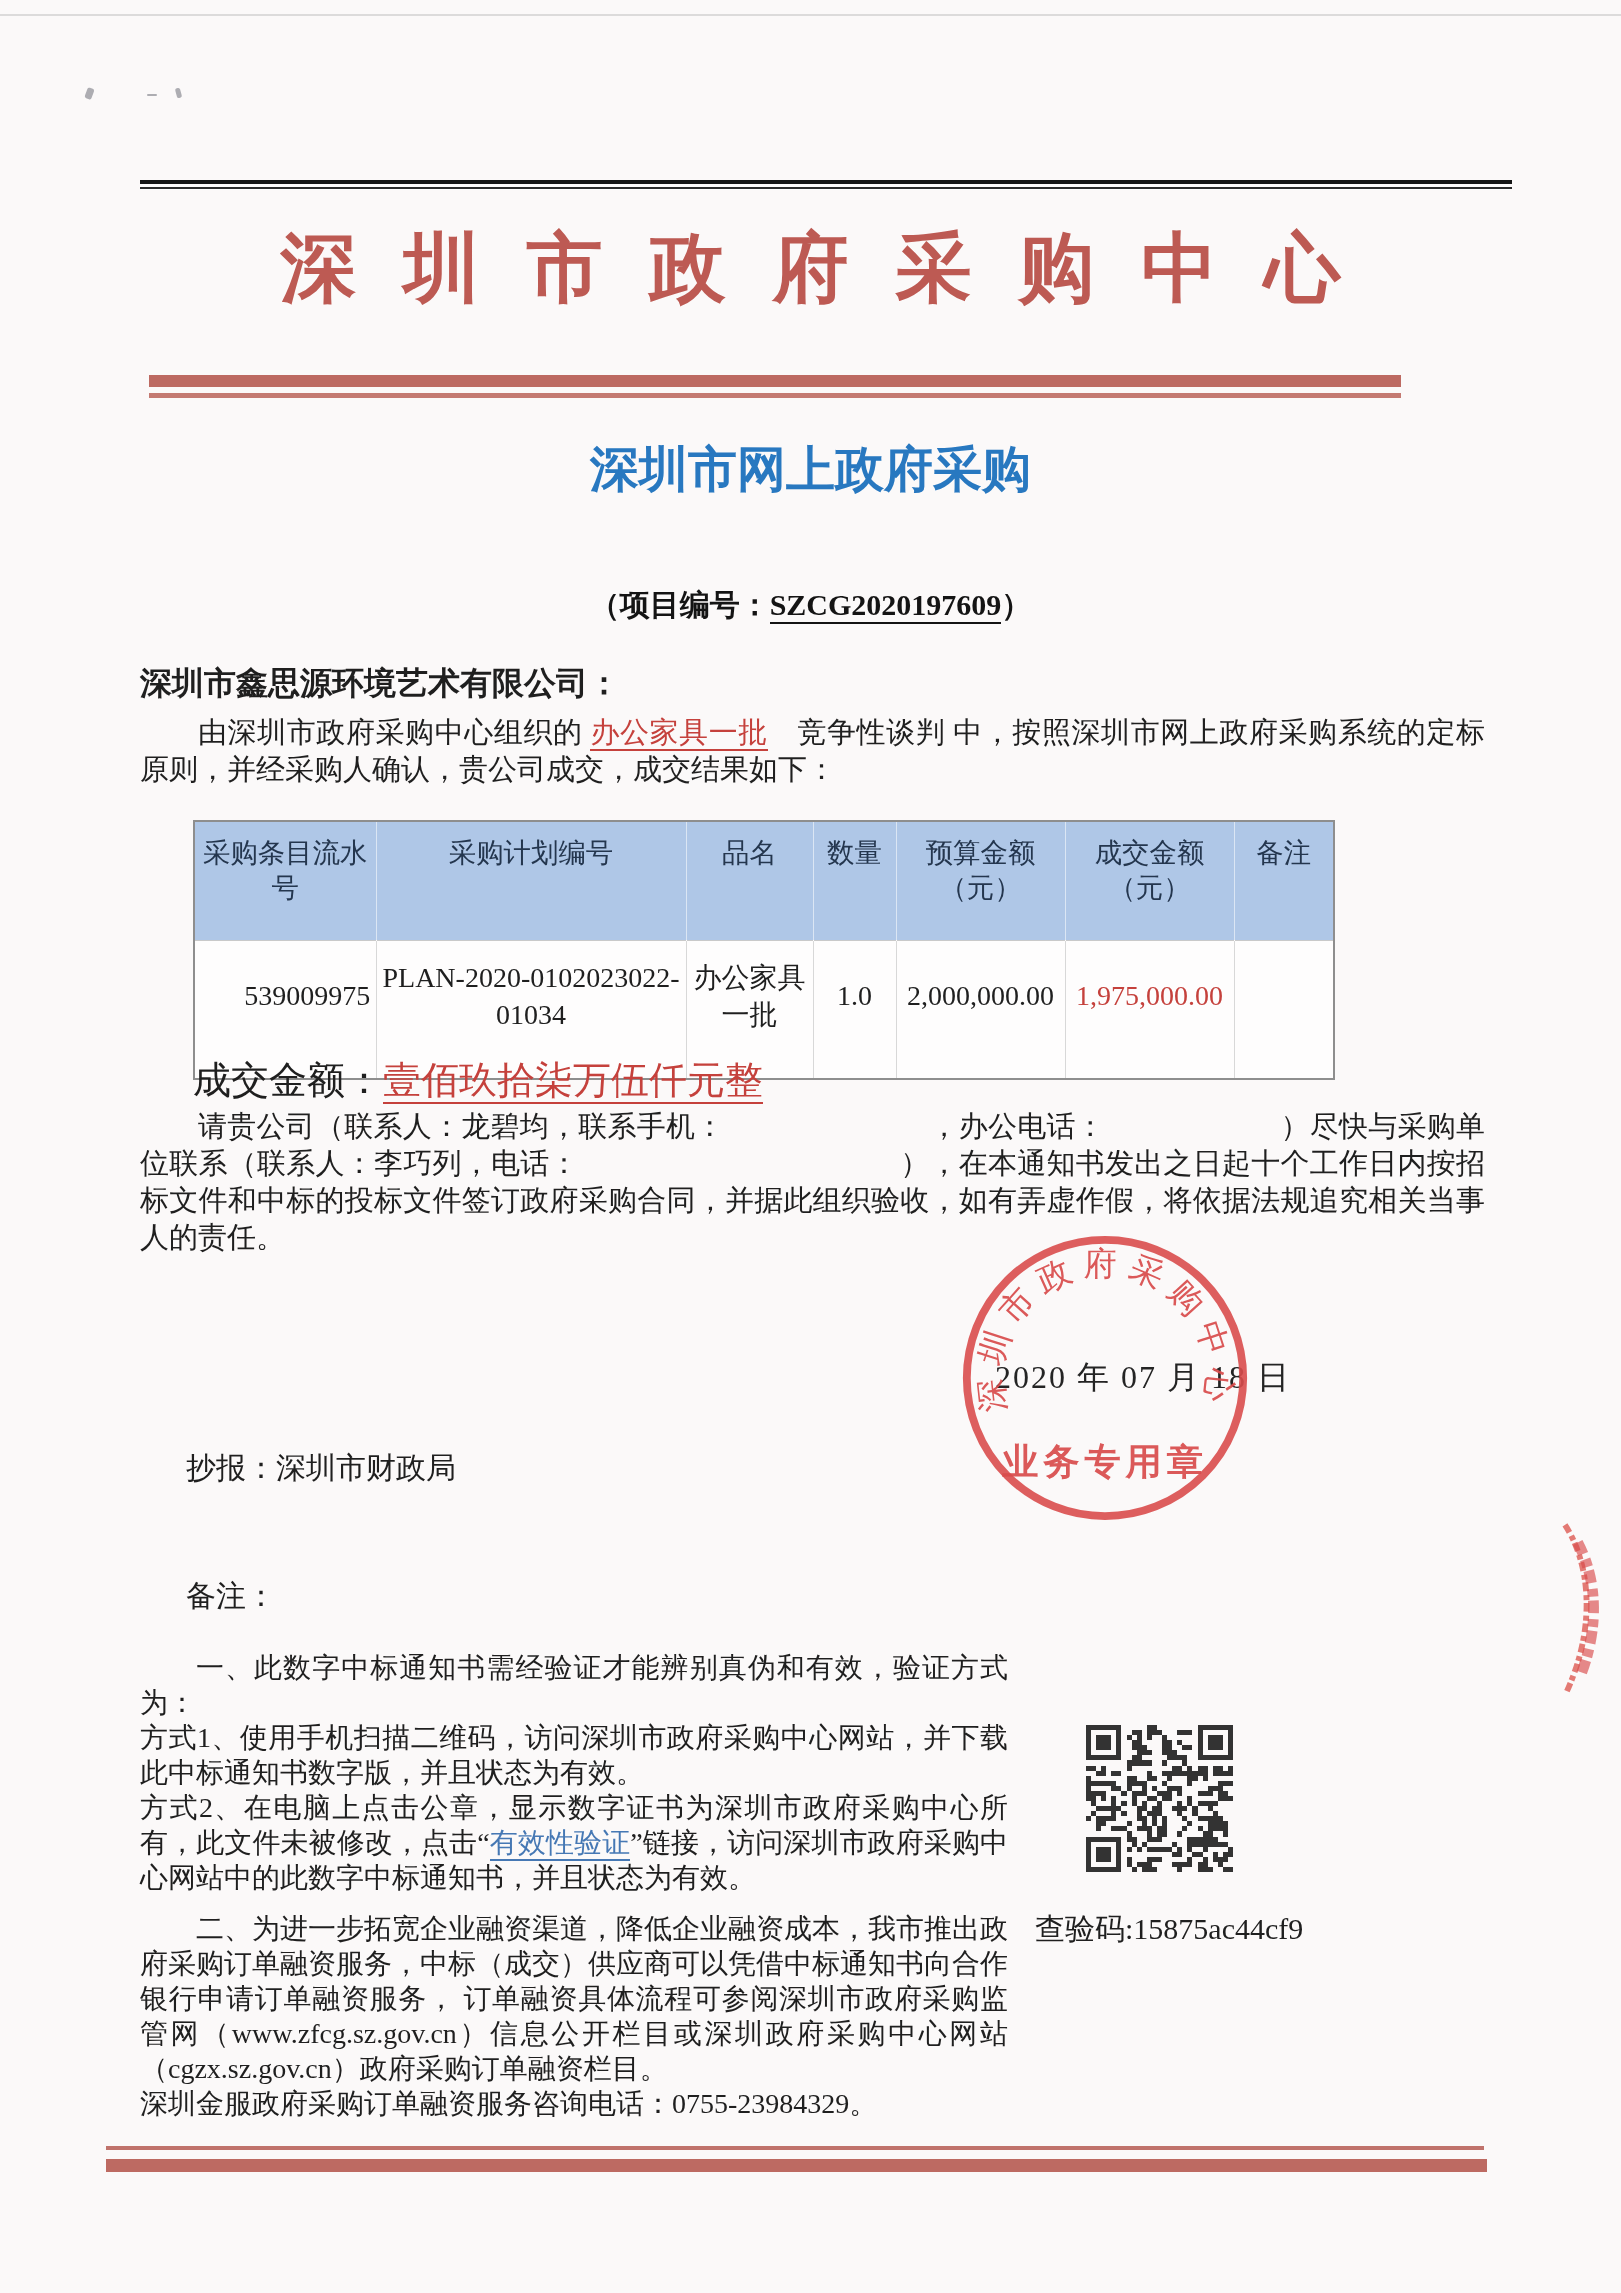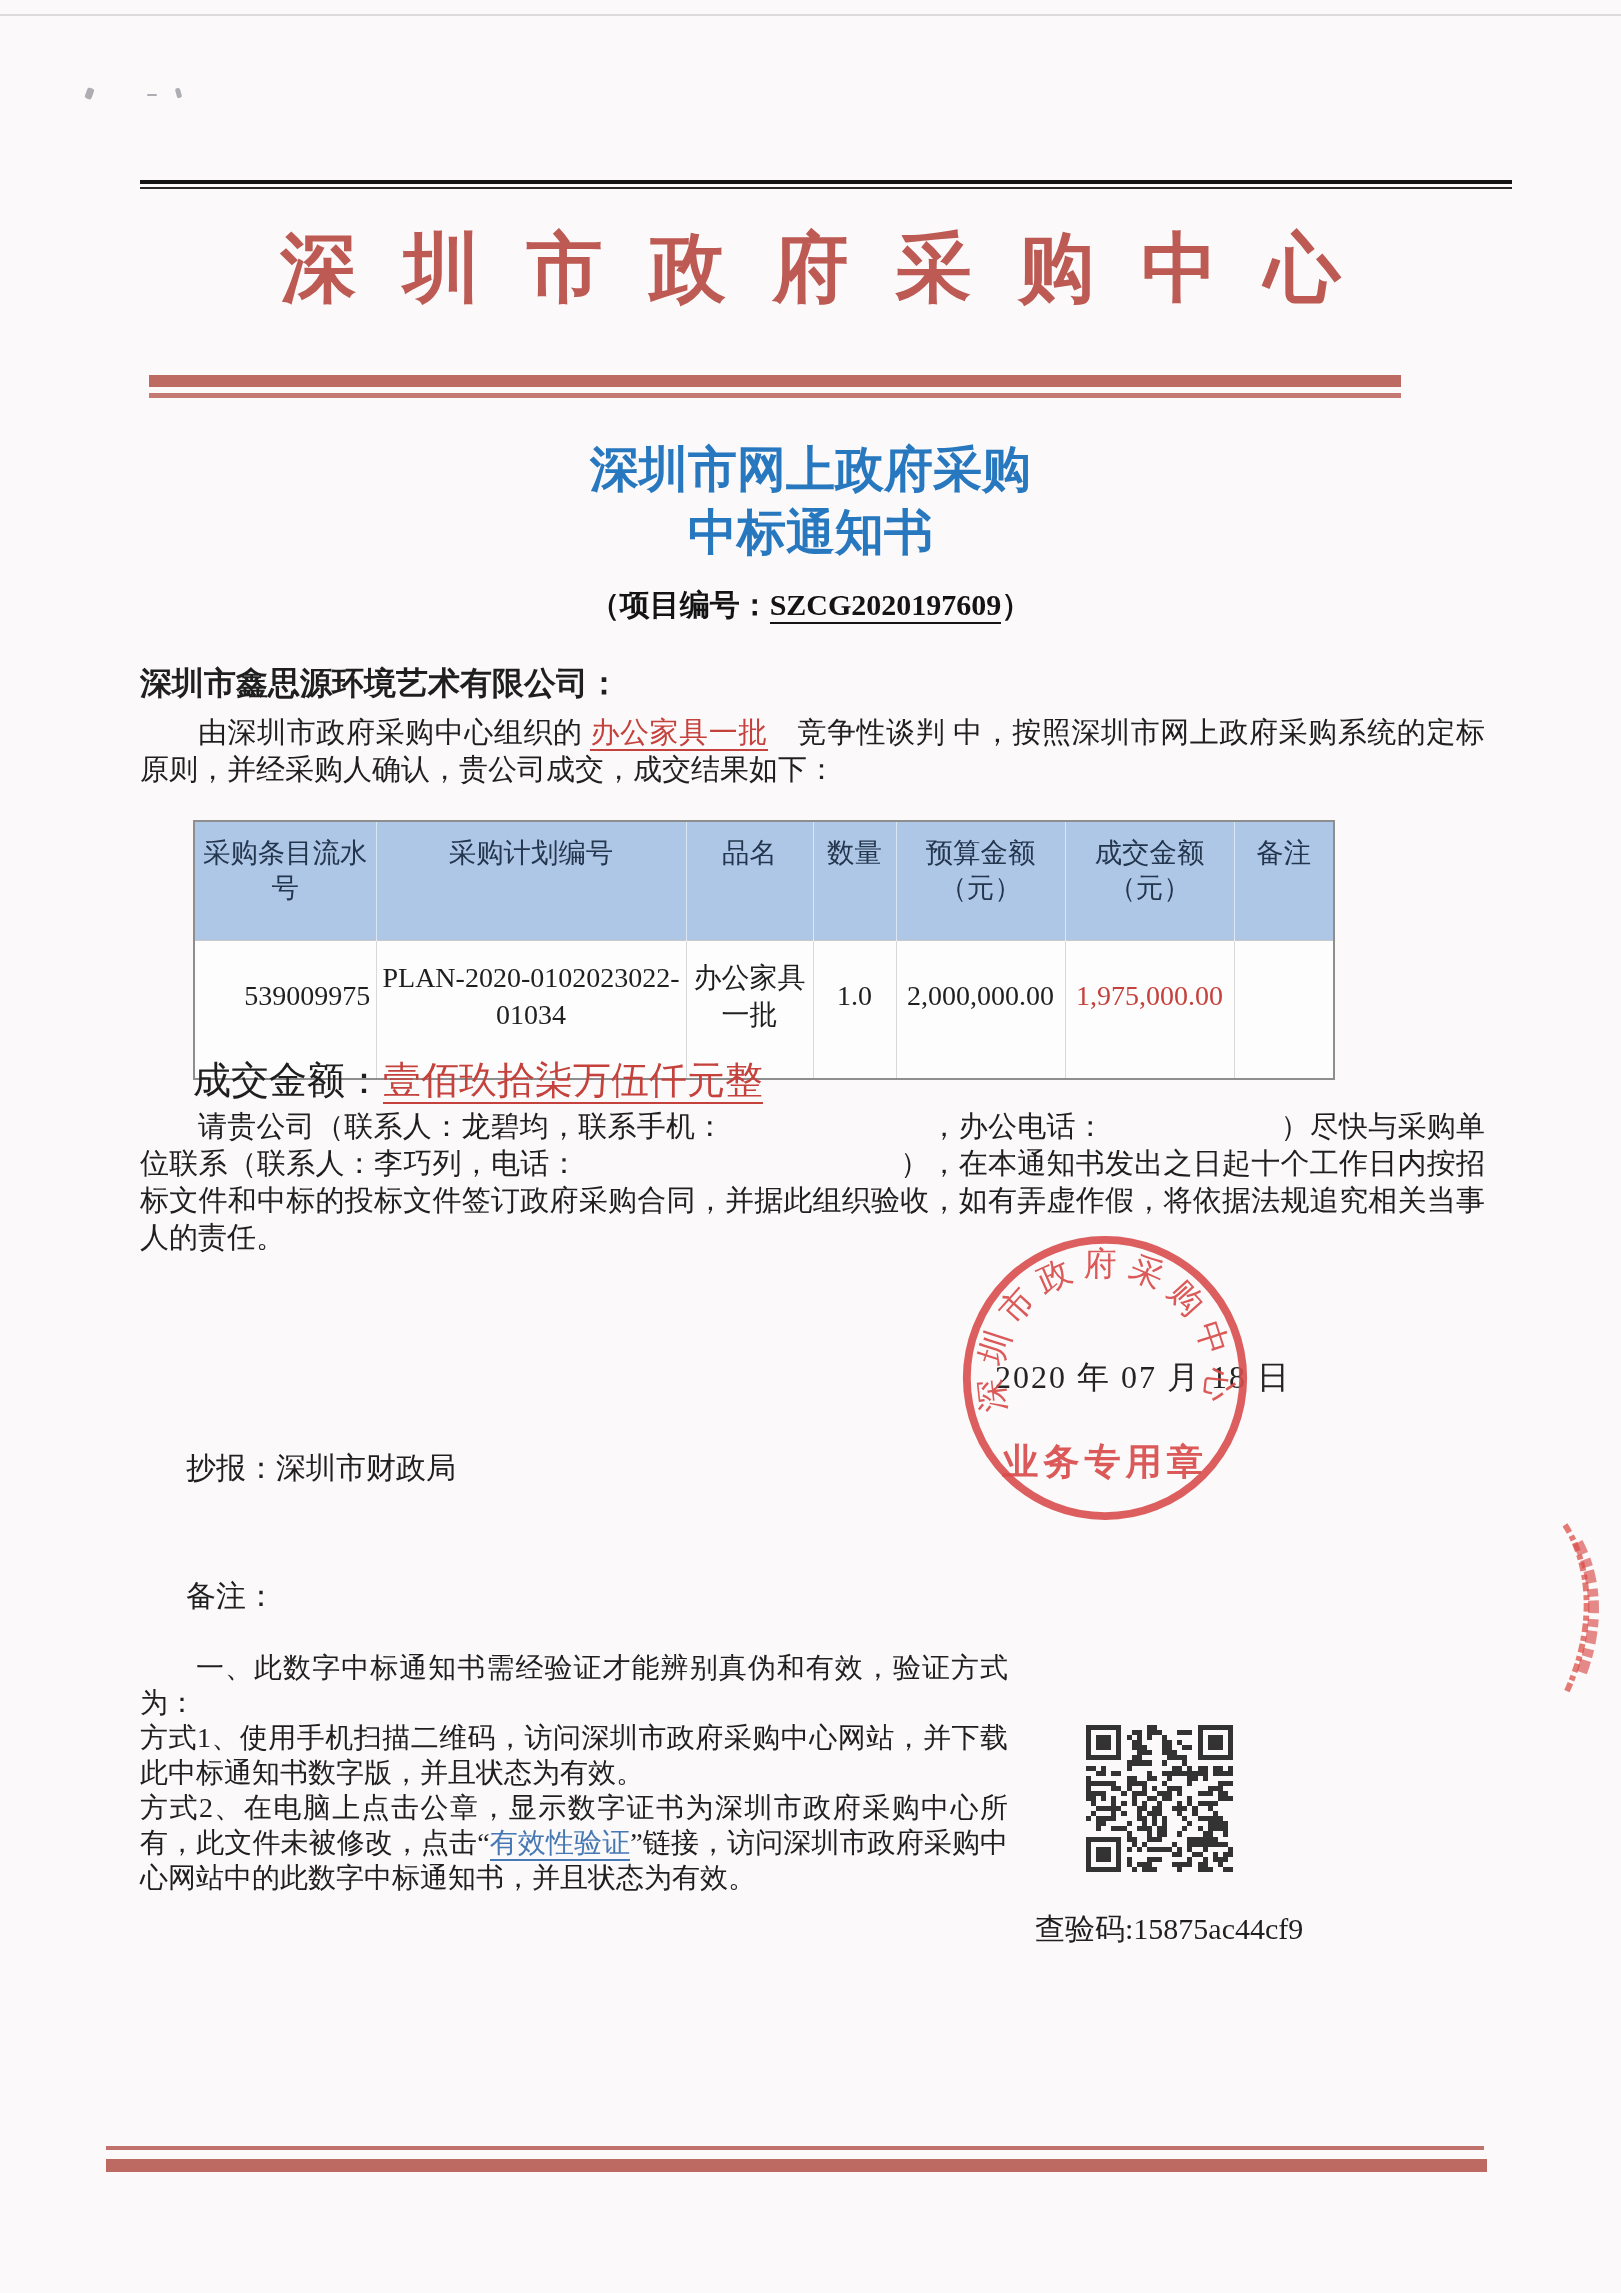--- a/index.html
+++ b/index.html
@@ -93,21 +93,20 @@
   <div class="abs speck" style="left:147px;top:94px;width:9.8px;height:2px;"></div>
 
   <div class="abs black-rule"></div>
 
   <div class="abs letterhead">深圳市政府采购中心</div>
   <div class="abs red-rule-thick-top"></div>
   <div class="abs red-rule-thin-top"></div>
 
   <div class="abs doc-title">
     <div>深圳市网上政府采购</div>
-    <div>中标通知书</div>
   </div>
 
   <div class="abs project-line"><span>（项目编号：</span><span class="project-number">SZCG2020197609</span><span>）</span></div>
 
   <div class="abs recipient">深圳市鑫思源环境艺术有限公司：</div>
 
   <div class="abs para indent intro"><span>由深圳市政府采购中心组织的 </span><span class="red-underline">办公家具一批</span><span>　竞争性谈判 中，按照深圳市网上政府采购系统的定标原则，并经采购人确认，贵公司成交，成交结果如下：</span></div>
 
   <div class="abs tablewrap">
     <table class="result">
@@ -470,20 +469,24 @@
         <rect x="144.83" y="144.83" width="5.17" height="5.17"></rect>
         <rect x="2.59" y="2.59" width="31.03" height="31.03" fill="none" stroke="#333" stroke-width="5.17"></rect>
         <rect x="10.34" y="10.34" width="15.52" height="15.52"></rect>
         <rect x="116.38" y="2.59" width="31.03" height="31.03" fill="none" stroke="#333" stroke-width="5.17"></rect>
         <rect x="124.14" y="10.34" width="15.52" height="15.52"></rect>
         <rect x="2.59" y="116.38" width="31.03" height="31.03" fill="none" stroke="#333" stroke-width="5.17"></rect>
         <rect x="10.34" y="124.14" width="15.52" height="15.52"></rect>
       </svg></div>
   <div class="abs verify">查验码:15875ac44cf9</div>
 
+  <div class="abs notes note2">
+    <div class="indent">二、为进一步拓宽企业融资渠道，降低企业融资成本，我市推出政府采购订单融资服务，中标（成交）供应商可以凭借中标通知书向合作银行申请订单融资服务， 订单融资具体流程可参阅深圳市政府采购监管网（www.zfcg.sz.gov.cn）信息公开栏目或深圳政府采购中心网站（cgzx.sz.gov.cn）政府采购订单融资栏目。</div>
+    <div>深圳金服政府采购订单融资服务咨询电话：0755-23984329。</div>
+  </div>
 
   <div class="abs red-rule-thin-bottom"></div>
   <div class="abs red-rule-thick-bottom"></div>
 
   <div class="abs edge-stamp">
     <svg width="71" height="181" viewBox="0 0 72 185">
       <path d="M 14 8 C 40 48, 46 112, 16 178" fill="none" stroke="#dd5a52" stroke-width="6" stroke-dasharray="9 4 5 3" opacity="0.8"></path>
       <path d="M 27 26 C 46 62, 50 110, 30 162" fill="none" stroke="#d94c4c" stroke-width="11" stroke-dasharray="13 6 8 4" opacity="0.65"></path>
     </svg>
   </div>

